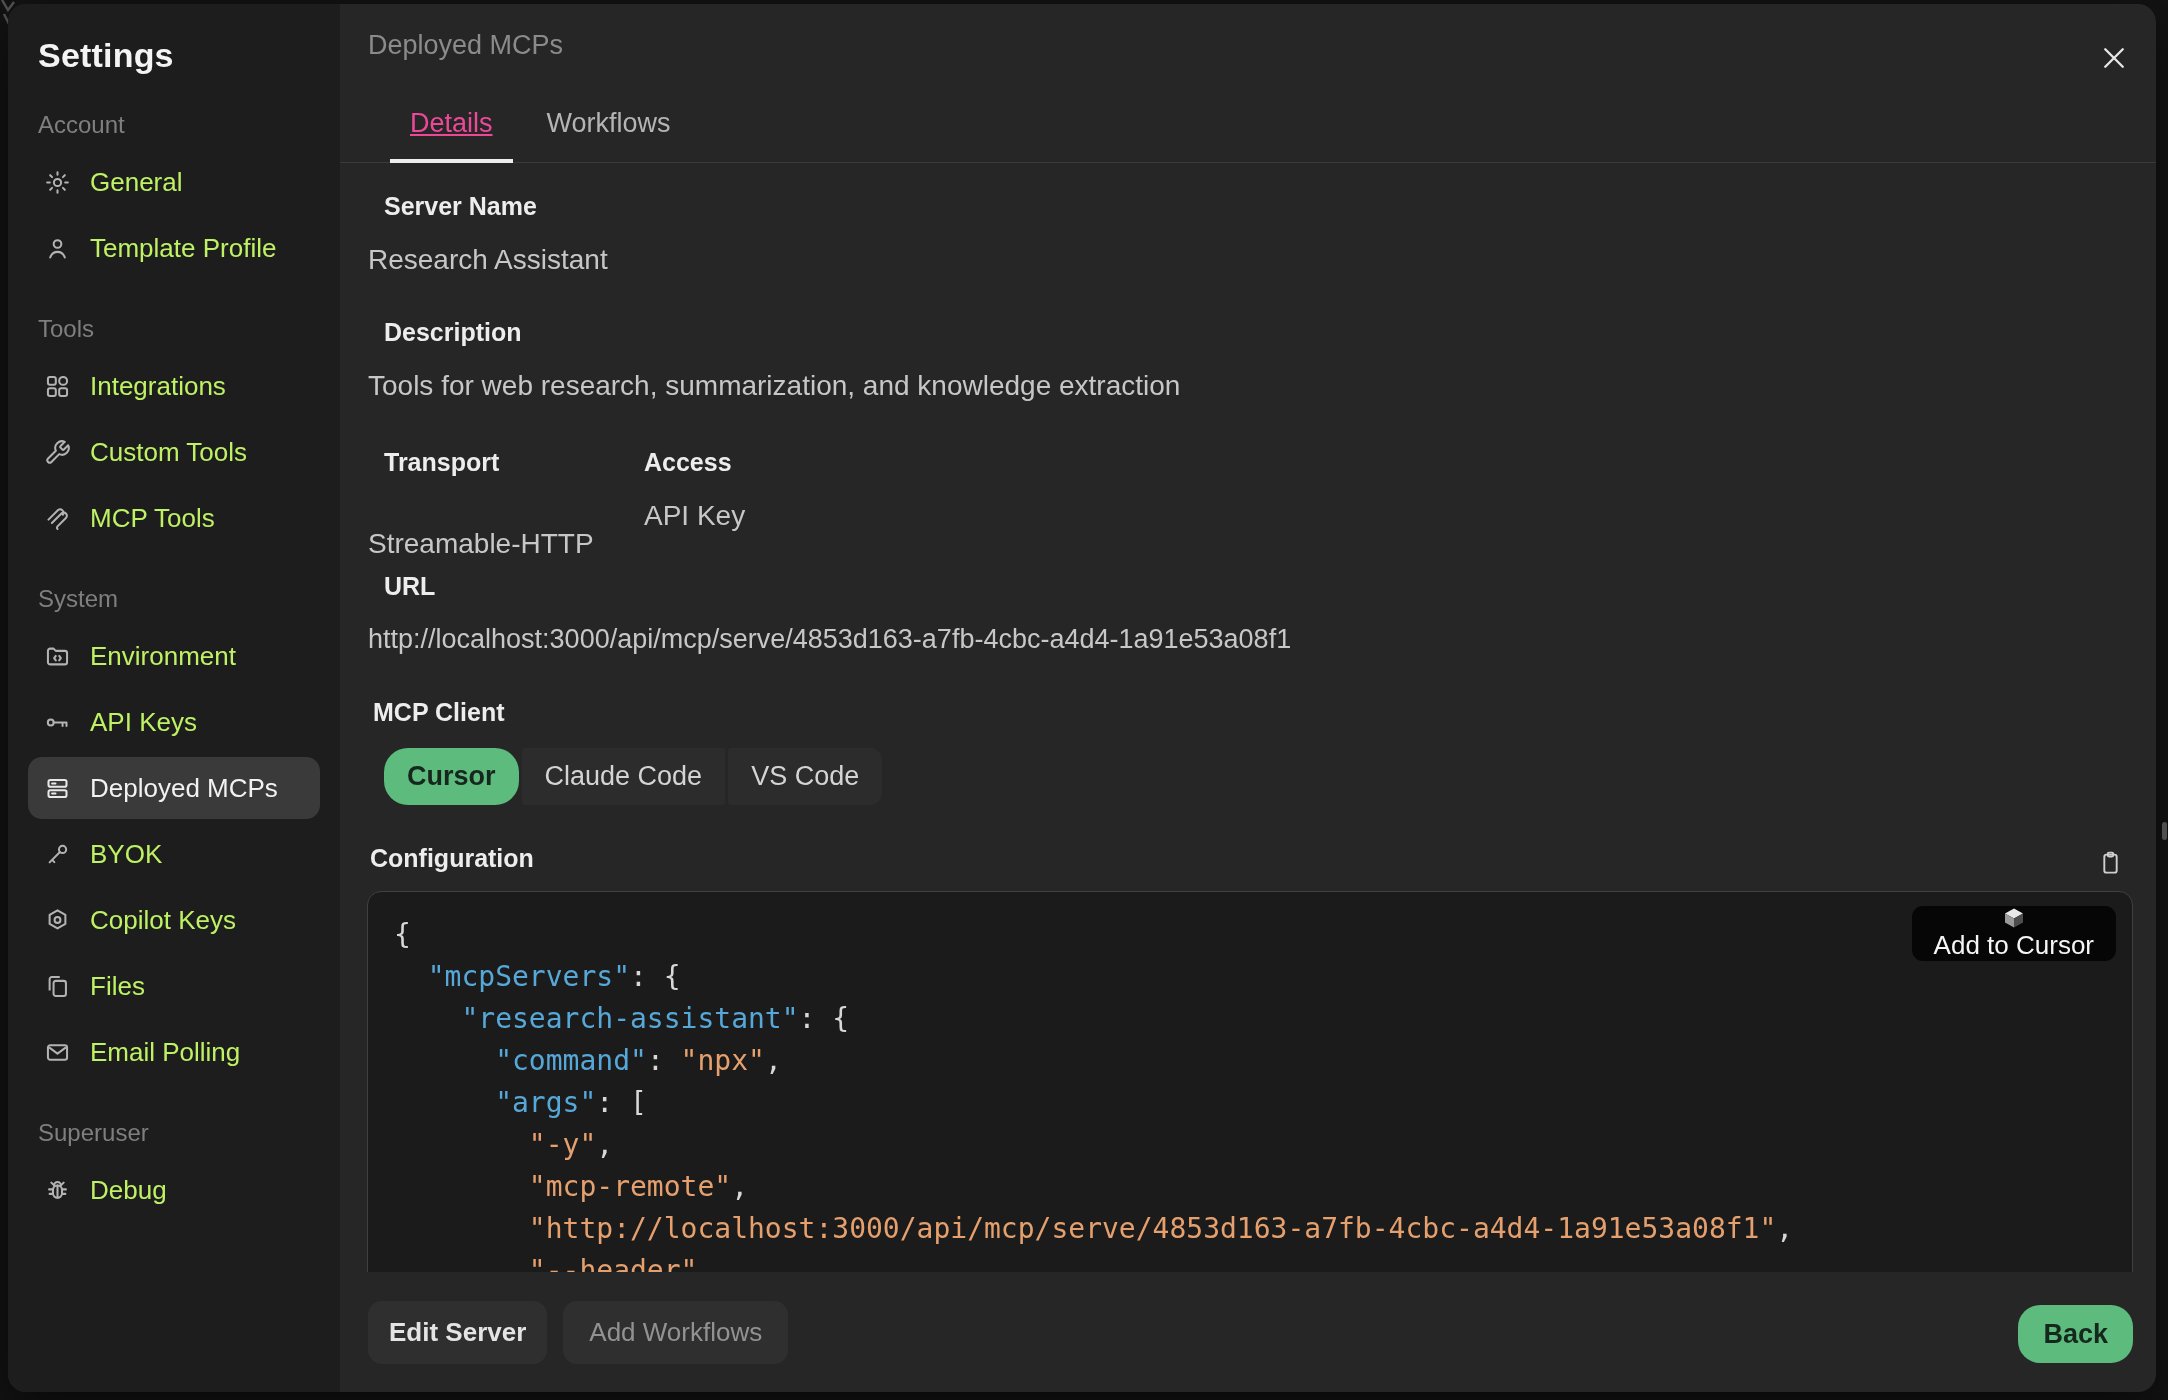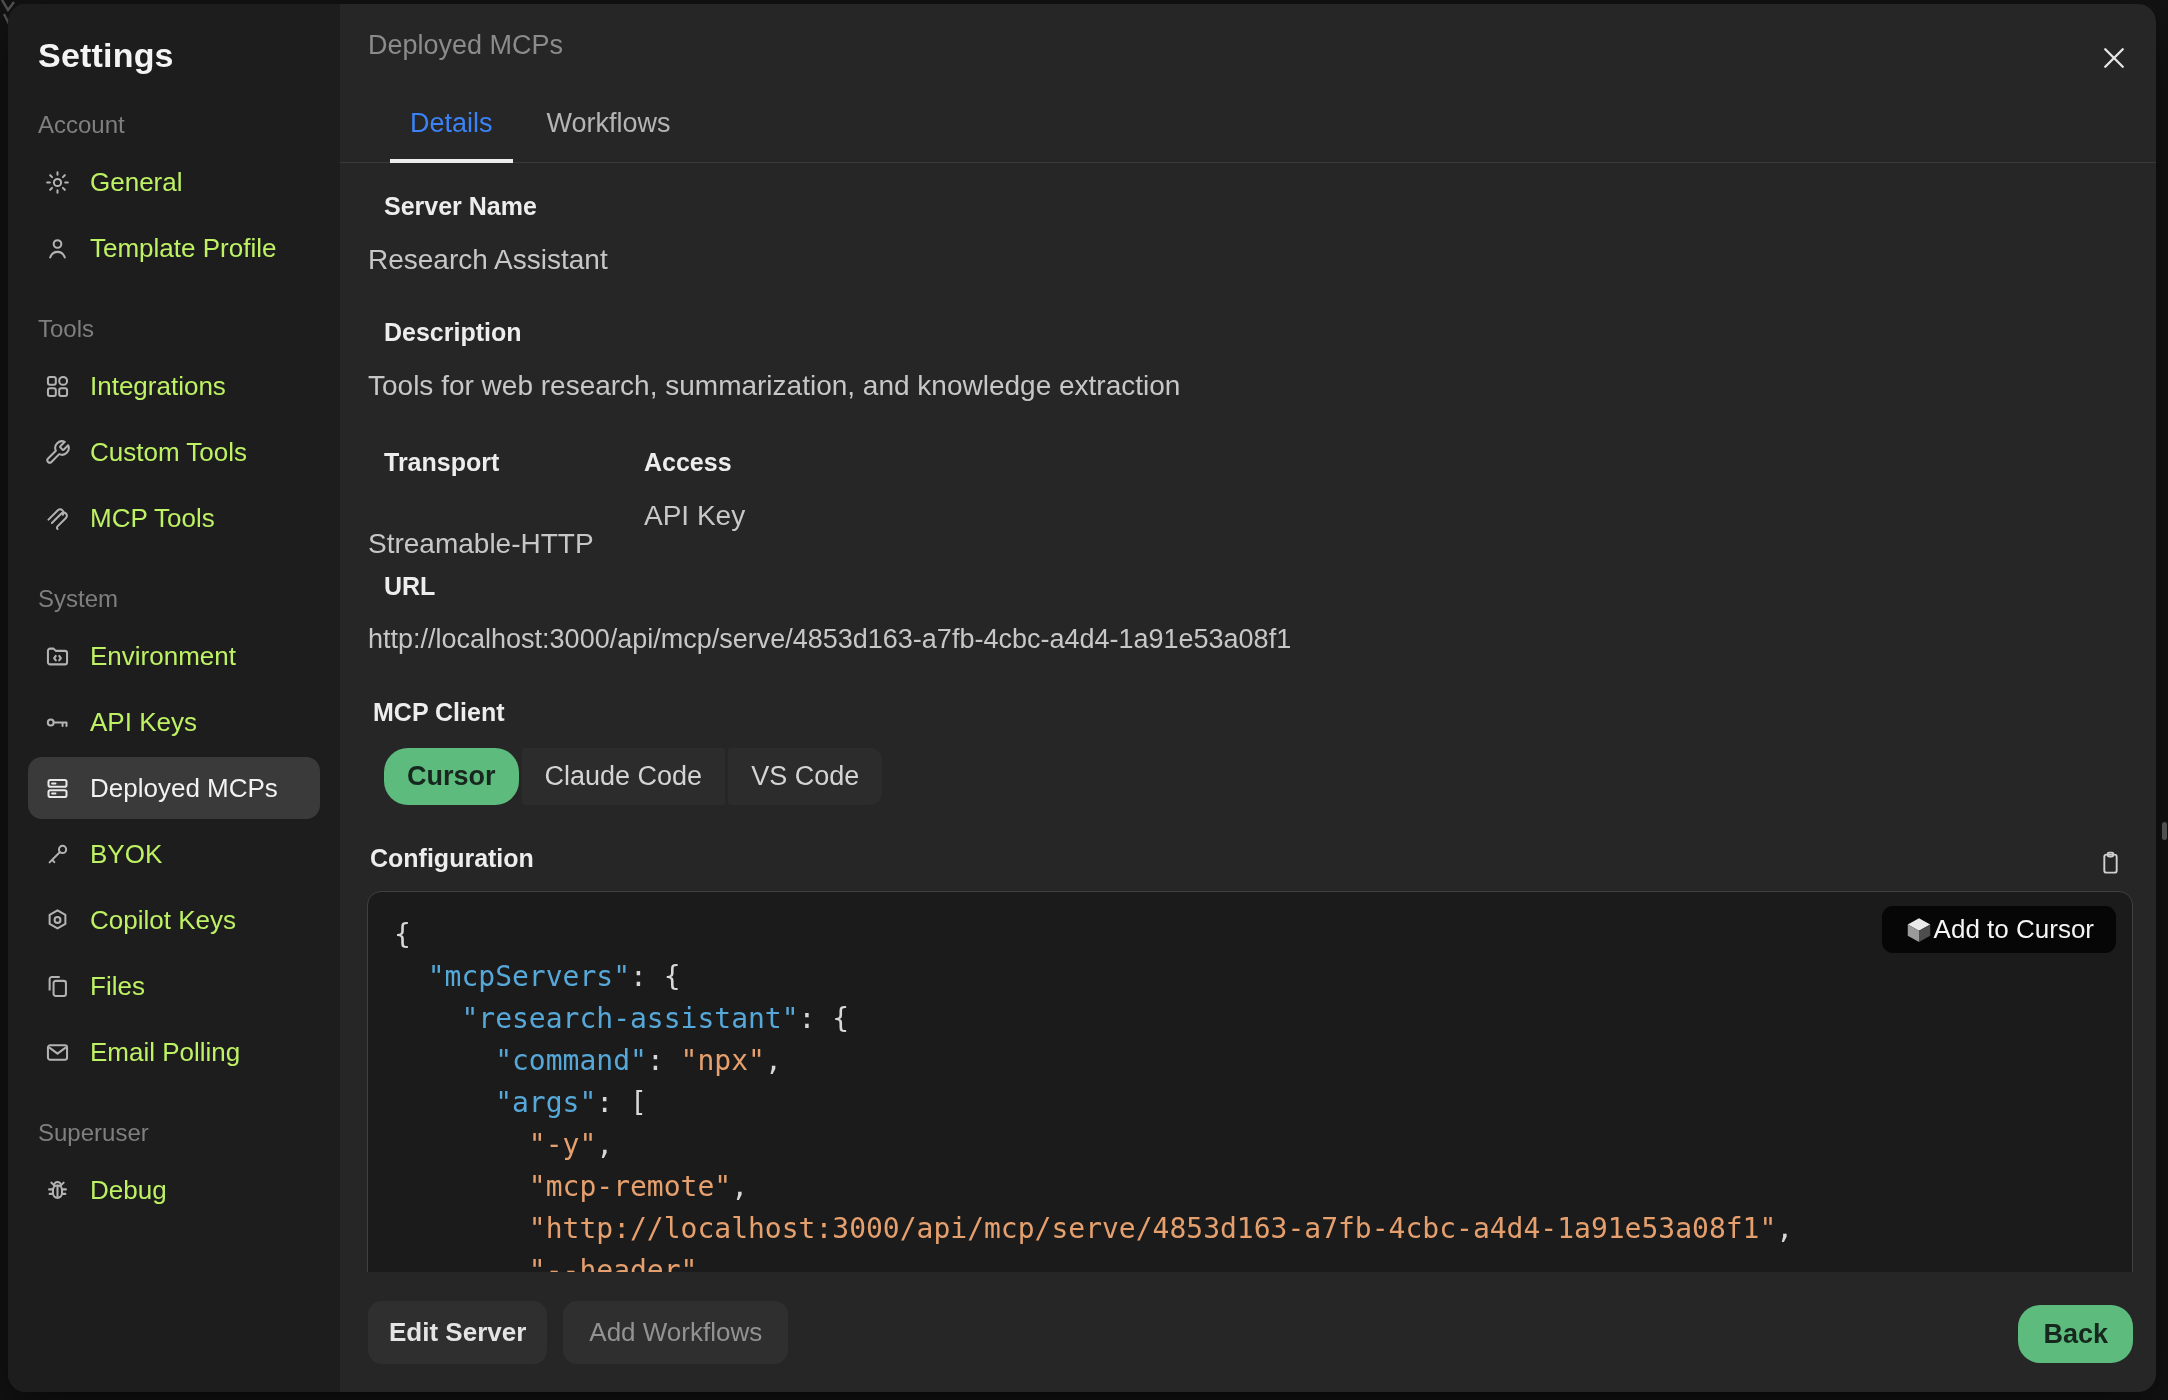--- a/index.html
+++ b/index.html
@@ -27,21 +27,21 @@
   .main { position:relative; flex:1; }
   .panel-title { position:absolute; left:28px; top:26px; font-size:27px; color:#8b8b8b; }
   .close-btn { position:absolute; top:34px; right:22px; width:40px; height:40px;
                display:flex; align-items:center; justify-content:center; cursor:pointer; }
   .close-btn svg { width:30px; height:30px; color:#e6e6e6; }
 
   .tabbar { position:absolute; top:98px; left:0; right:0; padding-left:50px;
             border-bottom:1px solid #3a3a3a; display:flex; gap:14px; }
   .tab { font-size:27px; padding:6px 20px 20px; color:#b4b4b4; cursor:pointer;
          border-bottom:4px solid transparent; margin-bottom:-1px; }
-  .tab.active { color:#3b82f6; border-bottom-color:#ededed; }
+  .tab.active { color:#ec4899; border-bottom-color:#ededed;text-decoration:underline; }
 
   .f-label { position:absolute; left:44px; font-size:25px; font-weight:600; color:#ededed; }
   .f-value { position:absolute; left:28px; font-size:28px; color:#c7c7c7; }
 
   
   .seg-group { position:absolute; top:744px; left:26px; display:flex; gap:3px; }
   .seg-btn { height:57px; display:flex; align-items:center; padding:0 23px;
              background:#2c2c2c; color:#d4d4d4; font-size:27px; border:none;
              border-radius:3px; cursor:pointer; font-family:inherit; }
   .seg-btn:first-child { border-radius:12px 3px 3px 12px; }
@@ -55,24 +55,24 @@
   
   .code-clip { position:absolute; top:887px; left:27px; right:23px; height:381px; overflow:hidden; }
   .code-box { min-height:500px; background:#1b1b1b; border:1px solid #404040;
               border-radius:14px; padding:22px 26px; position:relative; }
   .code { font-family:"DejaVu Sans Mono", monospace; font-size:28px; line-height:42px;
           white-space:pre; color:#d8d8d8; }
   .tok-key { color:var(--code-key); }
   .tok-str { color:var(--code-str); }
   .tok-punc { color:#d8d8d8; }
 
-  .add-cursor-btn { position:absolute; top:14px; right:16px; height:47px; display:flex;
+  .add-cursor-btn { position:absolute; top:14px; right:16px; height:55px; display:flex;
                     align-items:center; padding:0 22px; background:#060606;
                     color:#f5f5f5; font-size:26px; font-weight:500; border:none;
-                    border-radius:11px; cursor:pointer; font-family:inherit; }
+                    border-radius:11px; cursor:pointer; font-family:inherit;flex-direction:column; }
   .add-cursor-btn svg { width:30px; height:30px; }
 
   
   .footer-left { position:absolute; top:1297px; left:28px; display:flex; gap:16px; }
   .ghost-btn { height:63px; display:flex; align-items:center; padding:0 21px;
                background:#2f2f2f; border:none; border-radius:14px; font-size:26px;
                font-weight:600; color:#e4e4e4; cursor:pointer; font-family:inherit; }
   .ghost-btn.dim { color:#929292; font-weight:400; padding:0 26px; }
   .back-btn { position:absolute; top:1301px; right:23px; height:58px; display:flex;
               align-items:center; padding:0 25px; background:var(--green); color:#16281d;

